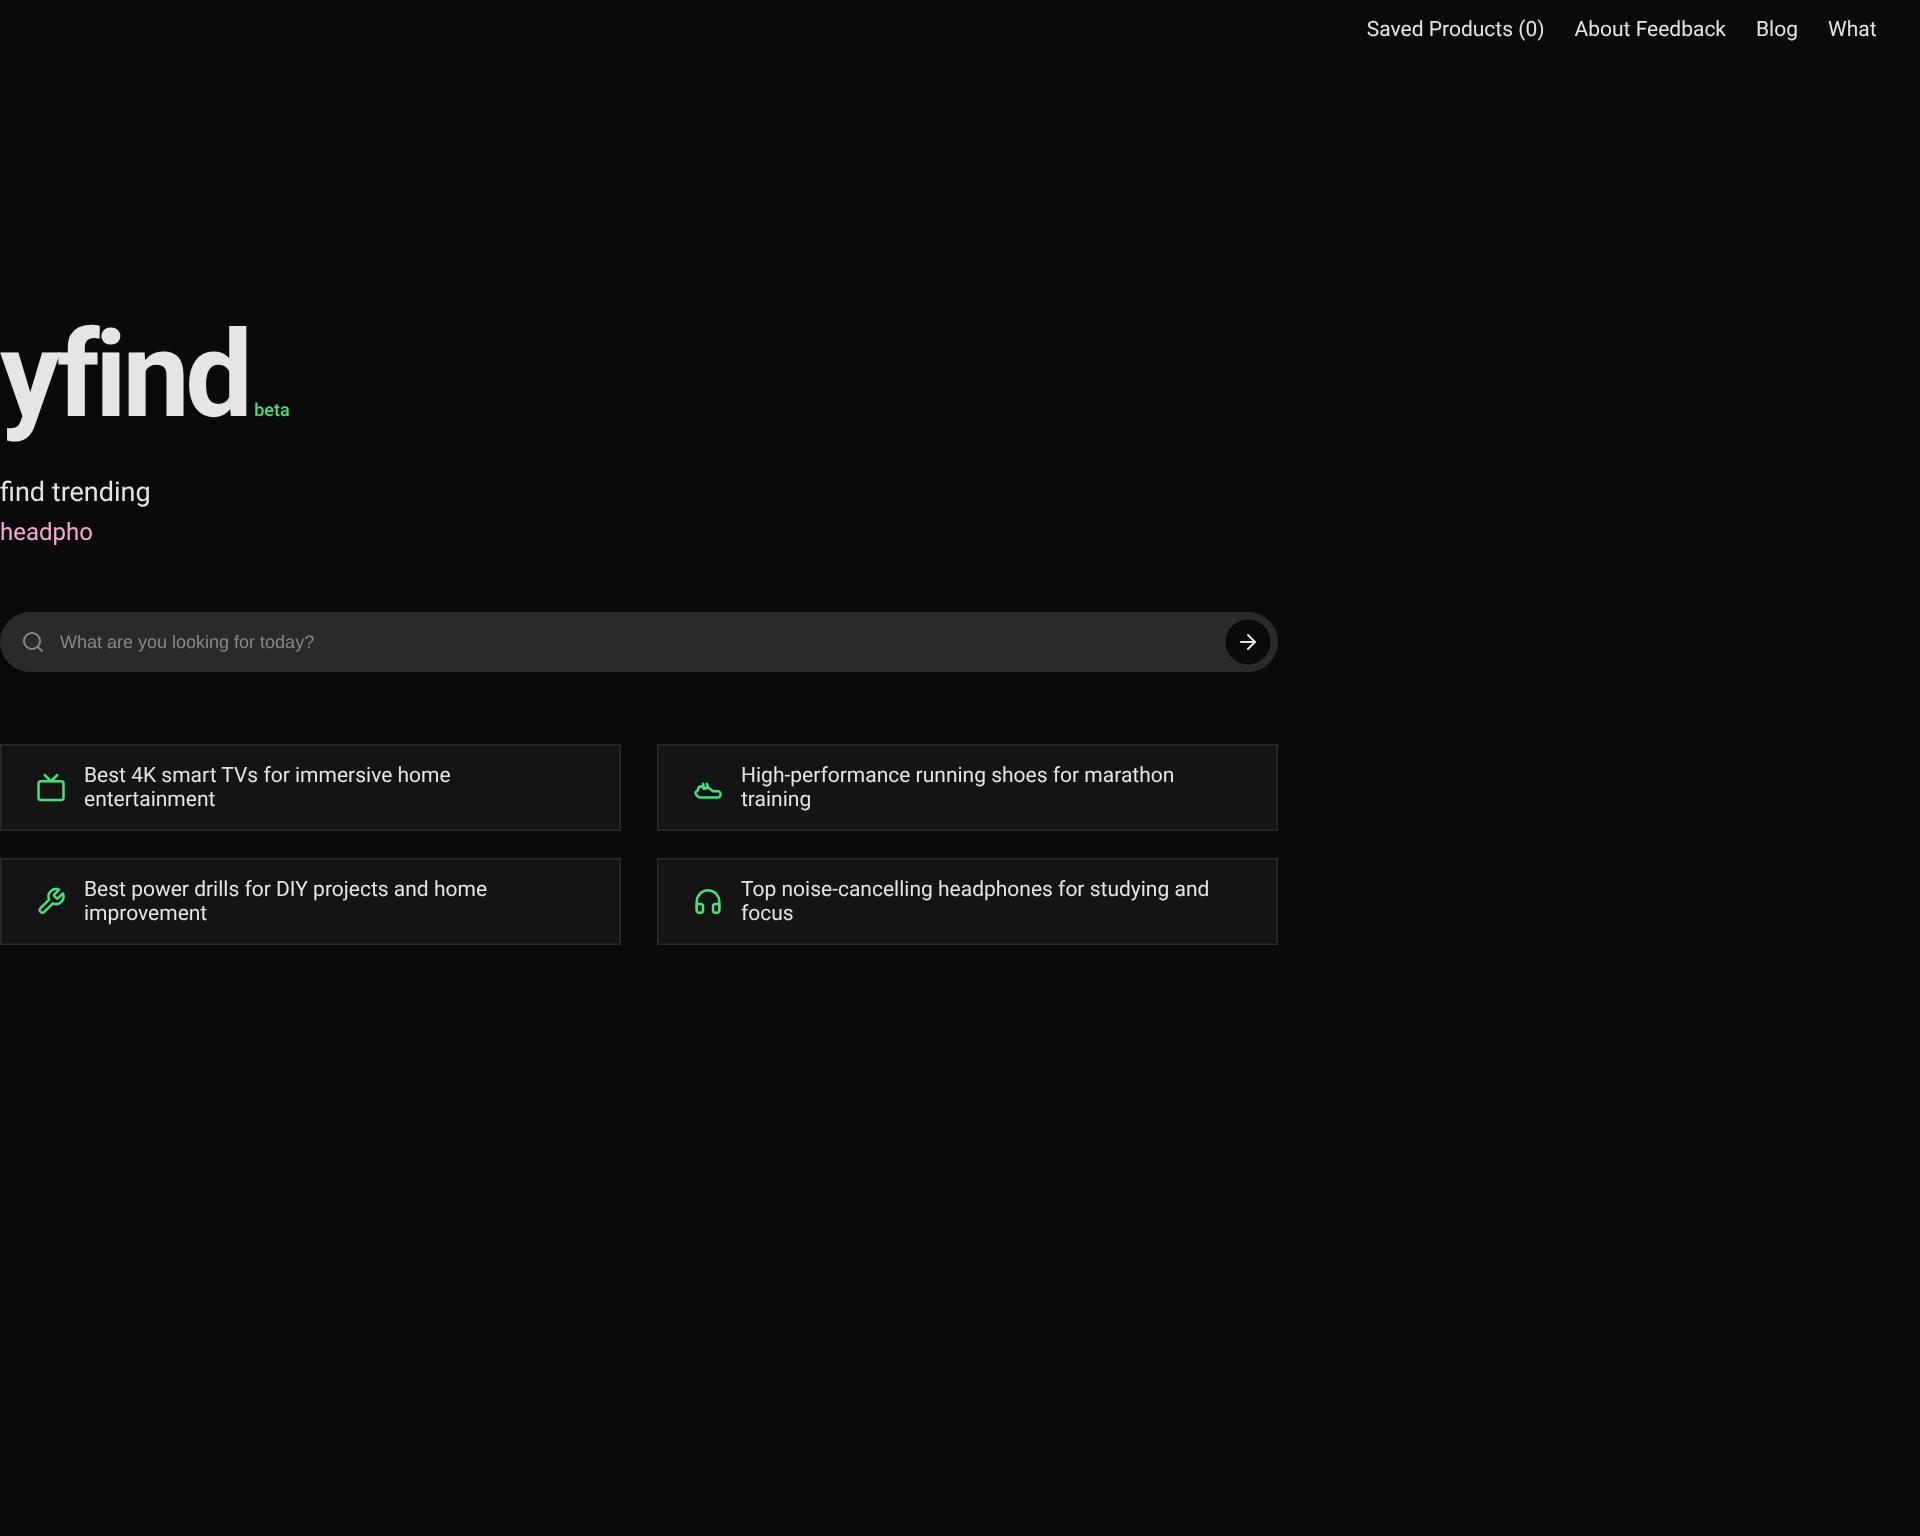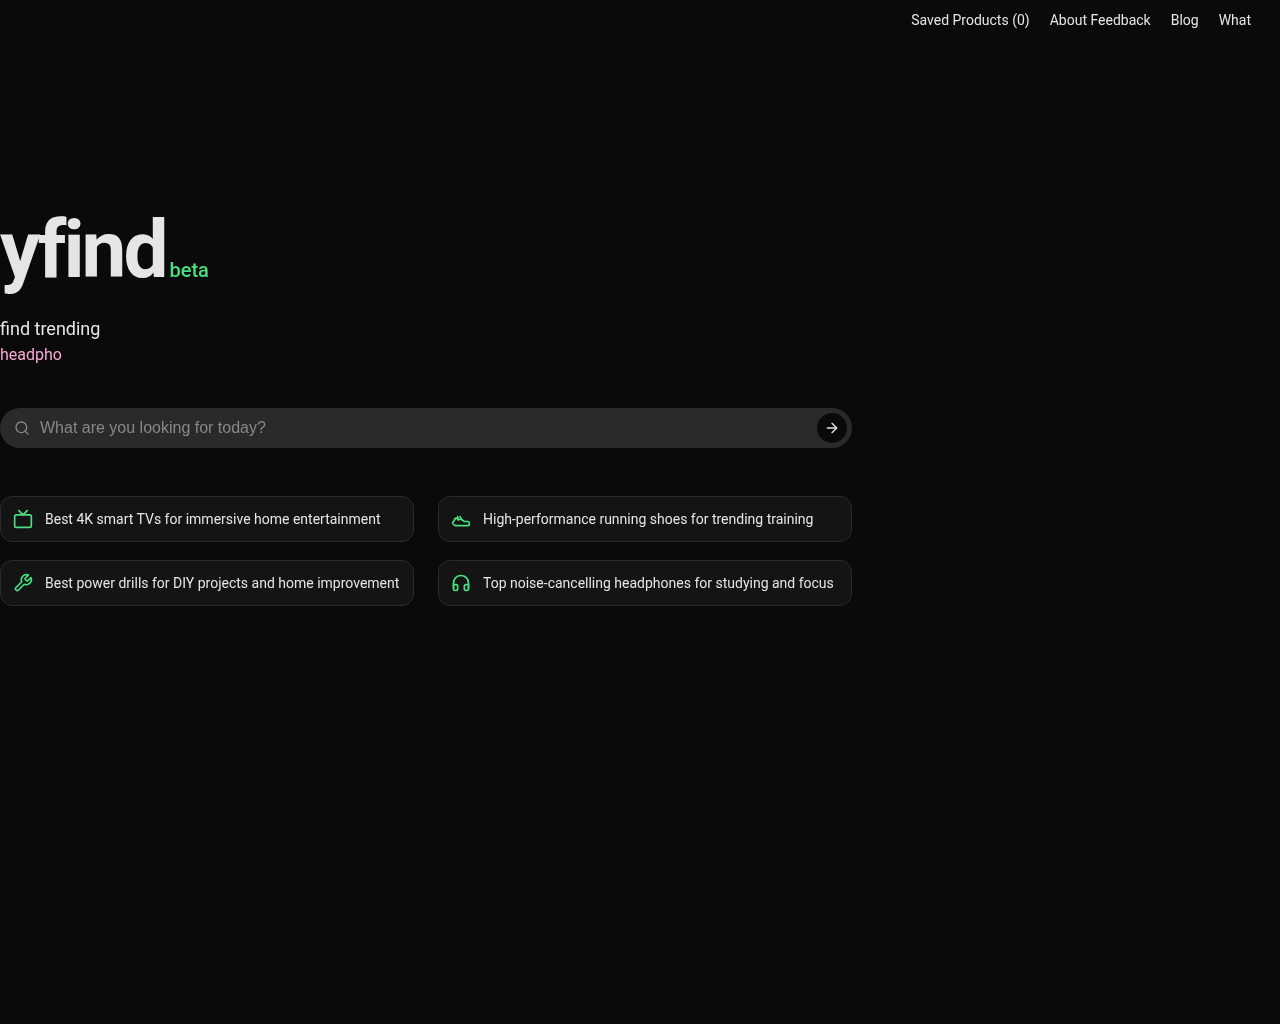--- a/index.html
+++ b/index.html
@@ -47,21 +47,21 @@
     
     .logo-text {
       font-size: 80px;
       font-weight: 700;
       color: #e5e5e5;
       letter-spacing: -3px;
       line-height: 1;
     }
     
     .beta-badge {
-      font-size: 20px;
+      font-size: 12px;
       font-weight: 500;
       color: #4ade80;
     }
     
     .tagline {
       margin-top: 28px;
       font-size: 18px;
       display: flex;
       align-items: baseline;
       gap: 6px;
@@ -84,21 +84,21 @@
     }
     
     .search-bar {
       width: 100%;
       height: 40px;
       background-color: #2a2a2a;
       border: none;
       border-radius: 20px;
       padding: 0 48px 0 40px;
       color: #e5e5e5;
-      font-size: 16px;
+      font-size: 12px;
       outline: none;
     }
     
     .search-bar::placeholder {
       color: #888888;
     }
     
     .search-icon-wrapper {
       position: absolute;
       left: 14px;
@@ -132,24 +132,24 @@
       width: 852px;
       display: grid;
       grid-template-columns: 1fr 1fr;
       gap: 18px 24px;
     }
     
     .suggestion-card {
       display: flex;
       align-items: center;
       gap: 12px;
-      padding: 12px 12px;
+      padding: 12px 23px;
       background-color: #141414;
       border: 1px solid #2a2a2a;
-      border-radius: 12px;
+      border-radius: 0;
       cursor: pointer;
     }
     
     .suggestion-icon {
       color: #4ade80;
       flex-shrink: 0;
       display: flex;
       align-items: center;
     }
     
@@ -213,21 +213,21 @@
     </div>
 
     <div class="suggestion-card">
       <span class="suggestion-icon">
         <svg width="20" height="20" viewBox="0 0 24 24" fill="none" stroke="currentColor" stroke-width="2" stroke-linecap="round" stroke-linejoin="round">
           <path d="M4 14c0-2 1-3 3-3l2 2 3-1 4 3h4c1 0 2 1 2 2v1c0 1-1 2-2 2H6c-2 0-4-2-4-4z"></path>
           <path d="M9 13l-1-4"></path>
           <path d="M12 12l-1-3"></path>
         </svg>
       </span>
-      <span class="suggestion-text">High-performance running shoes for trending training</span>
+      <span class="suggestion-text">High-performance running shoes for marathon training</span>
     </div>
 
     <div class="suggestion-card">
       <span class="suggestion-icon">
         <svg width="20" height="20" viewBox="0 0 24 24" fill="none" stroke="currentColor" stroke-width="2" stroke-linecap="round" stroke-linejoin="round">
           <path d="M14.7 6.3a1 1 0 0 0 0 1.4l1.6 1.6a1 1 0 0 0 1.4 0l3.77-3.77a6 6 0 0 1-7.94 7.94l-6.91 6.91a2.12 2.12 0 0 1-3-3l6.91-6.91a6 6 0 0 1 7.94-7.94l-3.76 3.76z"></path>
         </svg>
       </span>
       <span class="suggestion-text">Best power drills for DIY projects and home improvement</span>
     </div>

